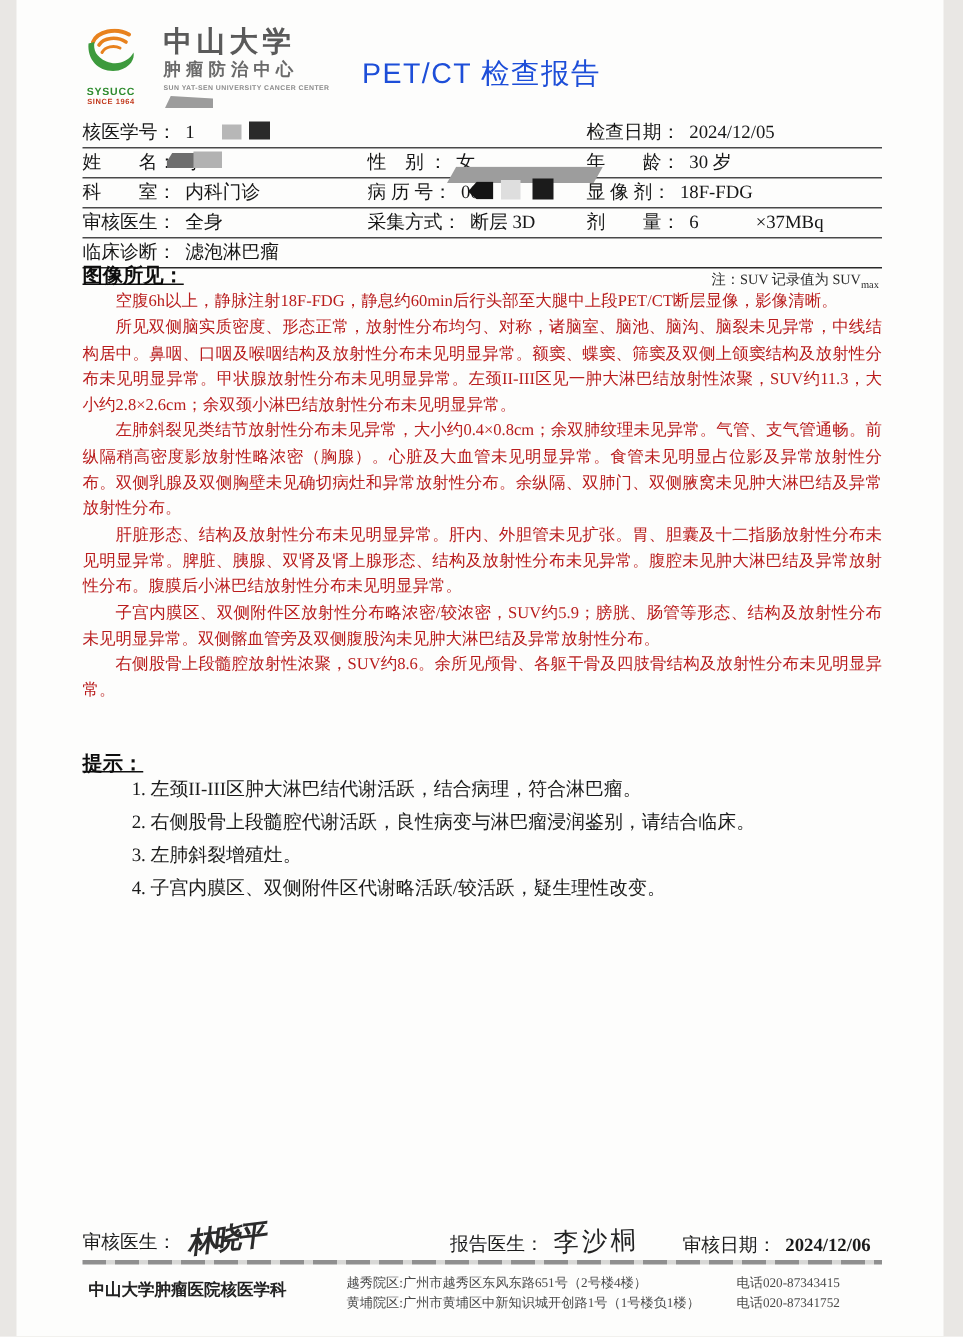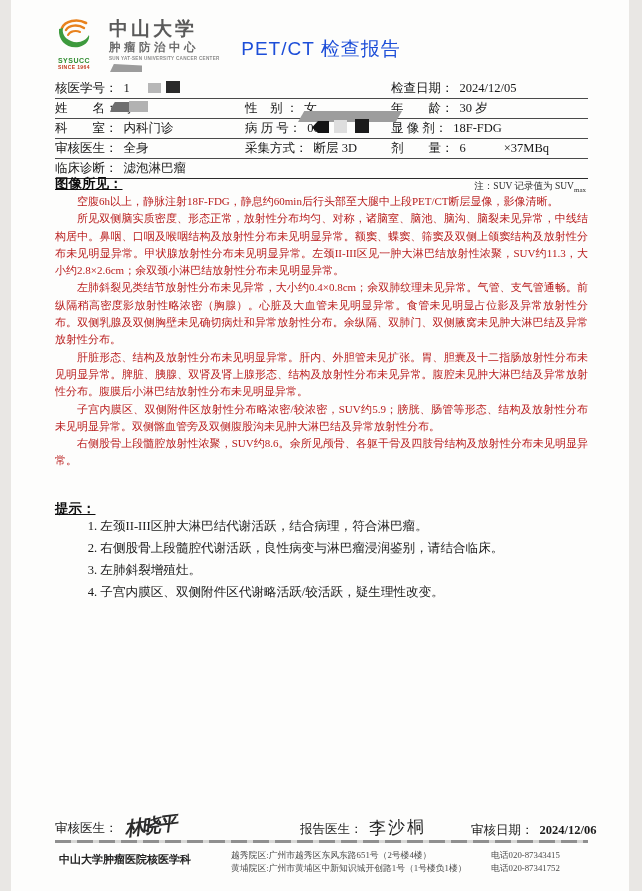--- a/index.html
+++ b/index.html
@@ -47,21 +47,21 @@
   
   .tips-heading { top:500px; }
   .tips-list { position:absolute; left:55px; top:515px; width:533px; font-size:12.6px; color:#1a1a1a; }
   .tips-list li { list-style:none; line-height:22px; padding-left:2.6em; }
 
   
   .signoff { position:absolute; left:55px; top:815px; width:533px; height:24px; font-size:12.5px; }
   .signoff .grp { position:absolute; bottom:0; white-space:nowrap; }
   .grp-reviewer { left:0; }
   .grp-reporter { left:245px; }
-  .grp-date { left:416px;text-align:center; }
+  .grp-date { left:400px;text-align:center; }
   .sig-script { display:inline-block; font-size:19px; font-weight:bold; color:#2b2b2b;
     transform:rotate(-7deg) skewX(-14deg); letter-spacing:-2px; margin-left:8px; }
   .sig-name { display:inline-block; font-size:17px; color:#222; transform:rotate(-2deg); letter-spacing:2px; margin-left:6px; }
   .date-strong { margin-left:6px; font-weight:bold; font-size:12.5px; }
   .sig-divider { position:absolute; left:55px; top:840px; width:533px; height:3px;
     background:repeating-linear-gradient(90deg,#8f8f8f 0 16px, #d8d8d6 16px 22px); }
 
   
   .footer { position:absolute; left:59px; top:849px; width:545px; display:flex; align-items:flex-start; }
   .footer-dept { font-family:"Liberation Sans",sans-serif; font-weight:bold; font-size:11px; color:#222; width:172px; padding-top:3px; }

